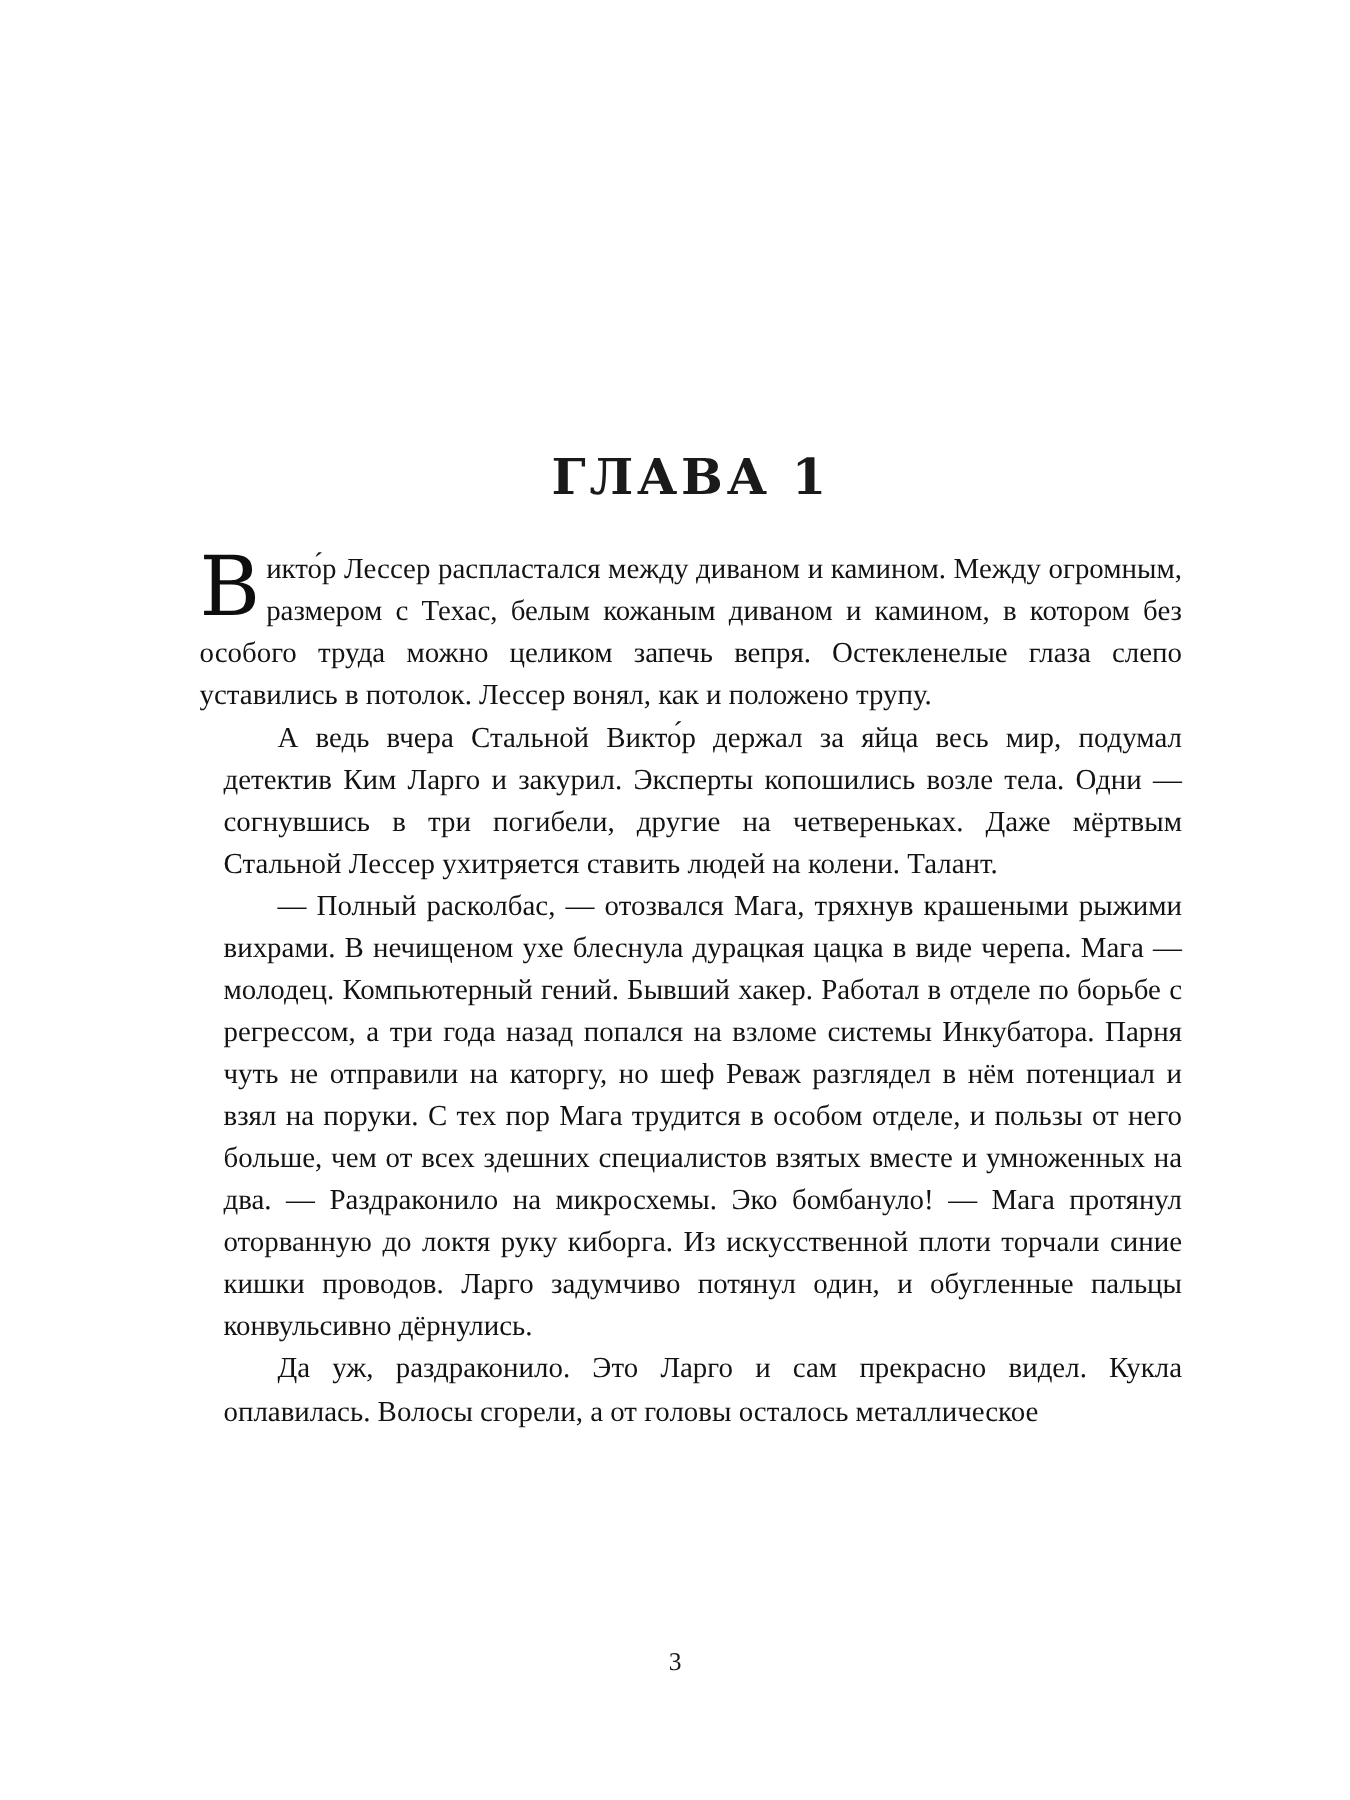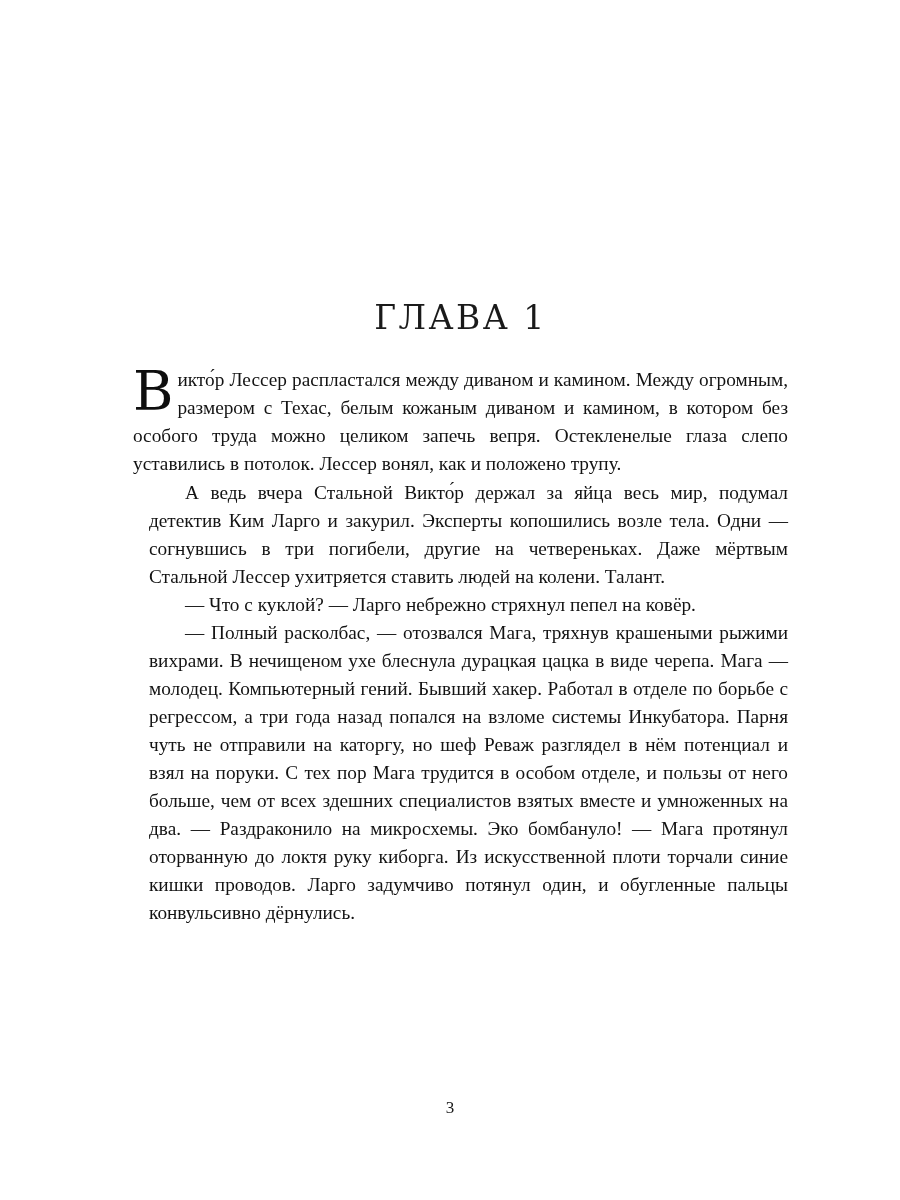--- a/index.html
+++ b/index.html
@@ -22,21 +22,21 @@
   }
   .content {
     position: absolute;
     left: 133px;
     top: 300px;
     width: 655px;
   }
   .chapter-title {
     text-align: center;
     font-family: "DejaVu Serif", serif;
-    font-weight: 400;
+    font-weight: 700;
     font-size: 33px;
     letter-spacing: 2.5px;
     color: #1a1a1a;
     margin: 0 0 30px 0;
     line-height: 1.1;
   }
   .body-text p {
     margin: 0;
     font-size: 19.3px;
     line-height: 1.455;
@@ -80,22 +80,22 @@
   <div class="content">
 
     <h1 class="chapter-title">ГЛАВА 1</h1>
 
     <div class="body-text">
 
       <p class="dropcap-para"><span class="dropcap">В</span><span>икто́р Лессер распластался между диваном и камином. Между огромным, размером с Техас, белым кожаным диваном и камином, в котором без особого труда можно целиком запечь вепря. Остекленелые глаза слепо уставились в потолок. Лессер вонял, как и положено трупу.</span></p>
 
       <p class="indent">А ведь вчера Стальной Викто́р держал за яйца весь мир, подумал детектив Ким Ларго и закурил. Эксперты копошились возле тела. Одни — согнувшись в три погибели, другие на четвереньках. Даже мёртвым Стальной Лессер ухитряется ставить людей на колени. Талант.</p>
 
-      <p class="indent">— Что с куклой? — Ларго небрежно стряхнул пепел на ковёр.</p>
 
       <p class="indent">— Полный расколбас, — отозвался Мага, тряхнув крашеными рыжими вихрами. В нечищеном ухе блеснула дурацкая цацка в виде черепа. Мага — молодец. Компьютерный гений. Бывший хакер. Работал в отделе по борьбе с регрессом, а три года назад попался на взломе системы Инкубатора. Парня чуть не отправили на каторгу, но шеф Реваж разглядел в нём потенциал и взял на поруки. С тех пор Мага трудится в особом отделе, и пользы от него больше, чем от всех здешних специалистов взятых вместе и умноженных на два. — Раздраконило на микросхемы. Эко бомбануло! — Мага протянул оторванную до локтя руку киборга. Из искусственной плоти торчали синие кишки проводов. Ларго задумчиво потянул один, и обугленные пальцы конвульсивно дёрнулись.</p>
 
+      <p class="indent">Да уж, раздраконило. Это Ларго и сам прекрасно видел. Кукла оплавилась. Волосы сгорели, а от головы осталось металлическое</p>
 
     </div>
   </div>
 
   <div class="page-number">3</div>
 </div>
 
 </body></html>

